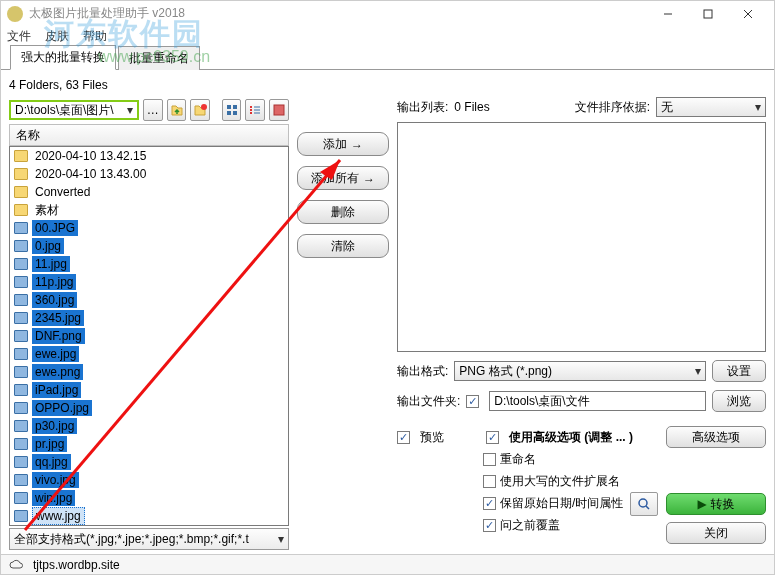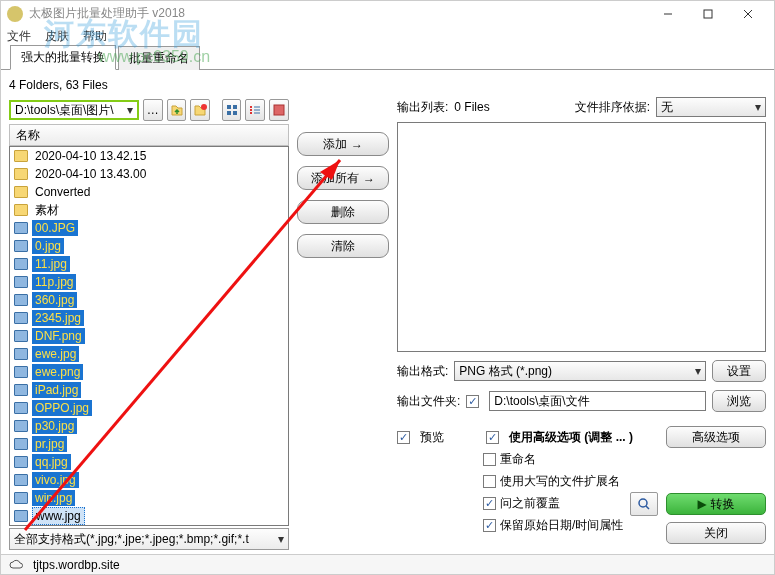--- a/index.html
+++ b/index.html
@@ -32,21 +32,21 @@
 .leftcol { width: 280px; display: flex; flex-direction: column; }
 .rightcol { flex: 1; display: flex; flex-direction: column; }
 
 .listheader { height: 22px; border: 1px solid #bfbfbf; background: linear-gradient(#fdfdfd,#ececec); display: flex; align-items: center; padding: 0 6px; }
 .listbox { flex: 1; border: 1px solid #7a7a7a; background: #fff; overflow-y: scroll; overflow-x: auto; }
 .filerow { height: 18px; display: flex; align-items: center; padding-left: 4px; gap: 4px; white-space: nowrap; }
 .filerow .ficon { width: 14px; height: 12px; }
 .filerow.folder .ficon { background: #f7d774; border: 1px solid #c9a33b; border-radius: 1px; }
 .filerow.file .ficon { background: #8fb7e0; border: 1px solid #3a6fa5; border-radius: 1px; }
 .filerow span.name { padding: 1px 3px; }
-.filerow.sel span.name { background: #1a74d1; color: #fde047; }
+.filerow.sel span.name { background: #1a74d1; color: #000000; }
 .filerow.partial span.name { background: #cfe3f7; border: 1px dotted #1a74d1; }
 
 .formatbar { height: 22px; border: 1px solid #999; background: linear-gradient(#fdfdfd,#ececec); display: flex; align-items: center; padding: 0 4px; margin-top: 2px; }
 .formatbar .farrow { margin-left: auto; color: #333; }
 
 .midcol { width: 92px; display: flex; flex-direction: column; gap: 10px; padding-top: 36px; align-items: stretch; }
 .midbtn { height: 24px; border: 1px solid #8a8a8a; background: linear-gradient(#fdfdfd,#e0e0e0); border-radius: 9px; display: flex; align-items: center; justify-content: center; gap: 4px; }
 
 .right-top { display: flex; align-items: center; gap: 6px; height: 22px; }
 .combo { height: 20px; border: 1px solid #7a7a7a; background: linear-gradient(#fdfdfd,#e7e7e7); display: flex; align-items: center; padding: 0 4px; }
@@ -314,25 +314,25 @@
         <div class="optrow optindent">
             <span class="checkbox"></span>
             <span>重命名</span>
           </div>
         <div class="optrow optindent">
             <span class="checkbox"></span>
             <span>使用大写的文件扩展名</span>
           </div>
         <div class="optrow optindent">
             <span class="checkbox checked"></span>
-            <span>问之前覆盖</span>
+            <span>保留原始日期/时间属性</span>
           </div>
         <div class="optrow optindent">
             <span class="checkbox checked"></span>
-            <span>保留原始日期/时间属性</span>
+            <span>问之前覆盖</span>
           </div>
 
         <div class="bottomrow" style="margin-top:-44px">
           <div class="iconbtn" style="width:28px;height:24px">
               <svg viewBox="0 0 14 14">
                 <circle cx="6" cy="6" r="4" fill="none" stroke="#2c5aa0" stroke-width="1.5"></circle>
                 <line x1="9" y1="9" x2="12" y2="12" stroke="#2c5aa0" stroke-width="1.5"></line>
               </svg>
             </div>
           <div class="stdbtn green" style="width:100px">

